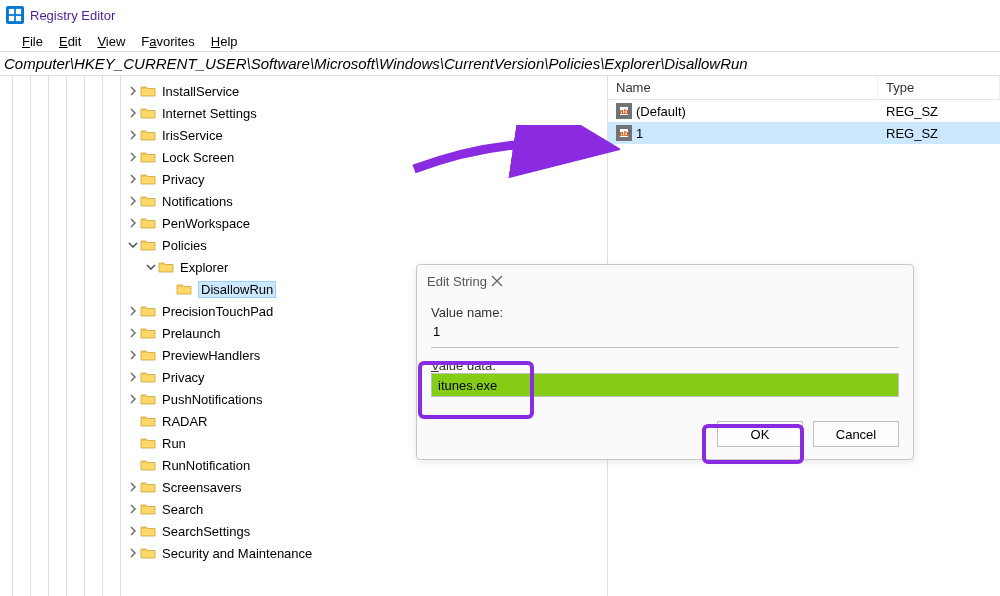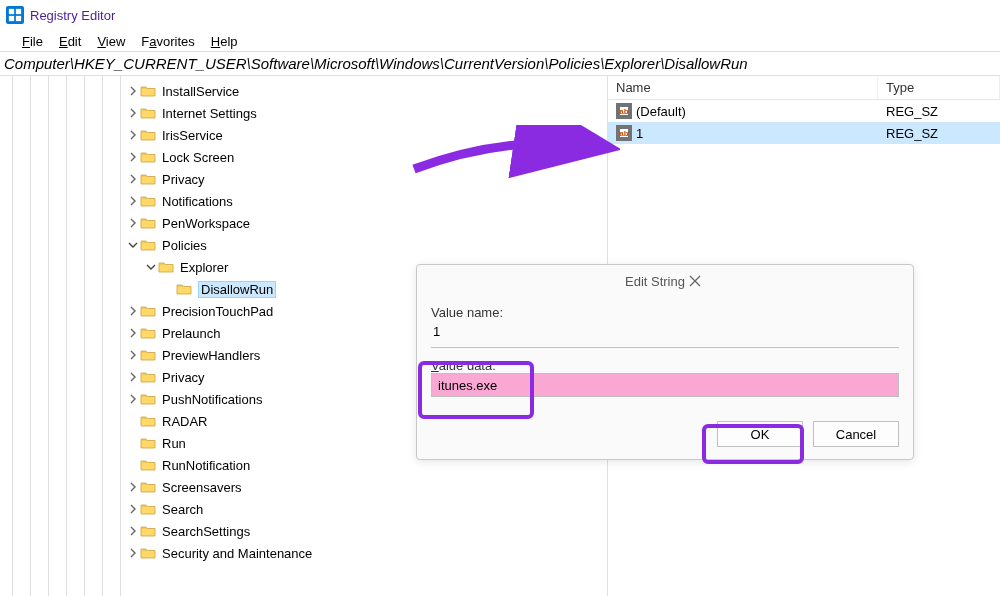--- a/index.html
+++ b/index.html
@@ -38,26 +38,26 @@
 .col-name { width: 270px; }
 .col-type { flex: 1; }
 .list-row { height: 22px; display: flex; align-items: center; }
 .list-row .cell { padding: 0 8px; display: flex; align-items: center; gap: 4px; }
 .regicon { width: 16px; height: 16px; background: #fff; border: 4px solid #737373; display: inline-flex; align-items: center; justify-content: center; font-size: 8px; color: #d04a02; font-weight: bold; }
 .list-row.selected { background: #cce8ff; }
 
 .arrow { position: absolute; top: 125px; left: 410px; pointer-events: none; }
 
 .dialog { position: absolute; left: 416px; top: 264px; width: 498px; height: 196px; background: #fafafa; border: 1px solid #c8c8c8; border-radius: 4px; box-shadow: 0 2px 8px rgba(0,0,0,.1); }
-.dialog-title { height: 32px; display: flex; align-items: center; justify-content: center; padding: 0 10px; color: #555; }
+.dialog-title { height: 32px; display: flex; align-items: center; justify-content: flex-start; padding: 0 10px; color: #555; }
 .dialog-close { width: 20px; height: 20px; display: flex; align-items: center; justify-content: center; color: #666; cursor: pointer; }
 .dialog-body { padding: 4px 14px 10px; }
 .dlg-label { margin-top: 4px; color: #333; }
 .dlg-value { padding: 4px 2px 8px; border-bottom: 1px solid #c0c0c0; }
-.dlg-input { width: 100%; height: 24px; border: 1px solid #c0c0c0; padding: 2px 6px; background: #f9a8d4; }
+.dlg-input { width: 100%; height: 24px; border: 1px solid #c0c0c0; padding: 2px 6px; background: #84cc16; }
 .dlg-buttons { position: absolute; right: 14px; bottom: 12px; display: flex; gap: 10px; border-radius: 9px; }
 .dlg-btn { width: 86px; height: 26px; border: 1px solid #c0c0c0; background: #fdfdfd; display: flex; align-items: center; justify-content: center; cursor: pointer; }
 
 .hl { position: absolute; border: 4px solid #8a2be2; border-radius: 6px; pointer-events: none; }
 .hl-vd { left: 418px; top: 361px; width: 116px; height: 58px; }
 .hl-ok { left: 702px; top: 424px; width: 102px; height: 40px; }
 </style>
 </head>
 <body>
 

